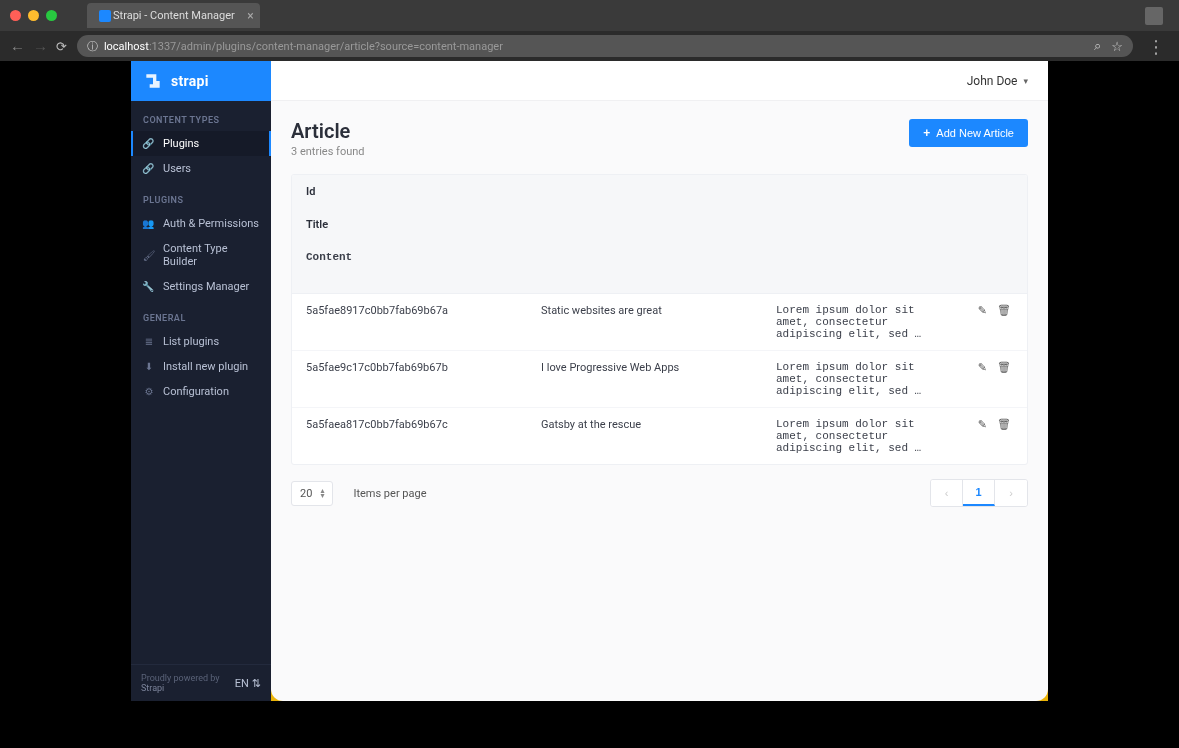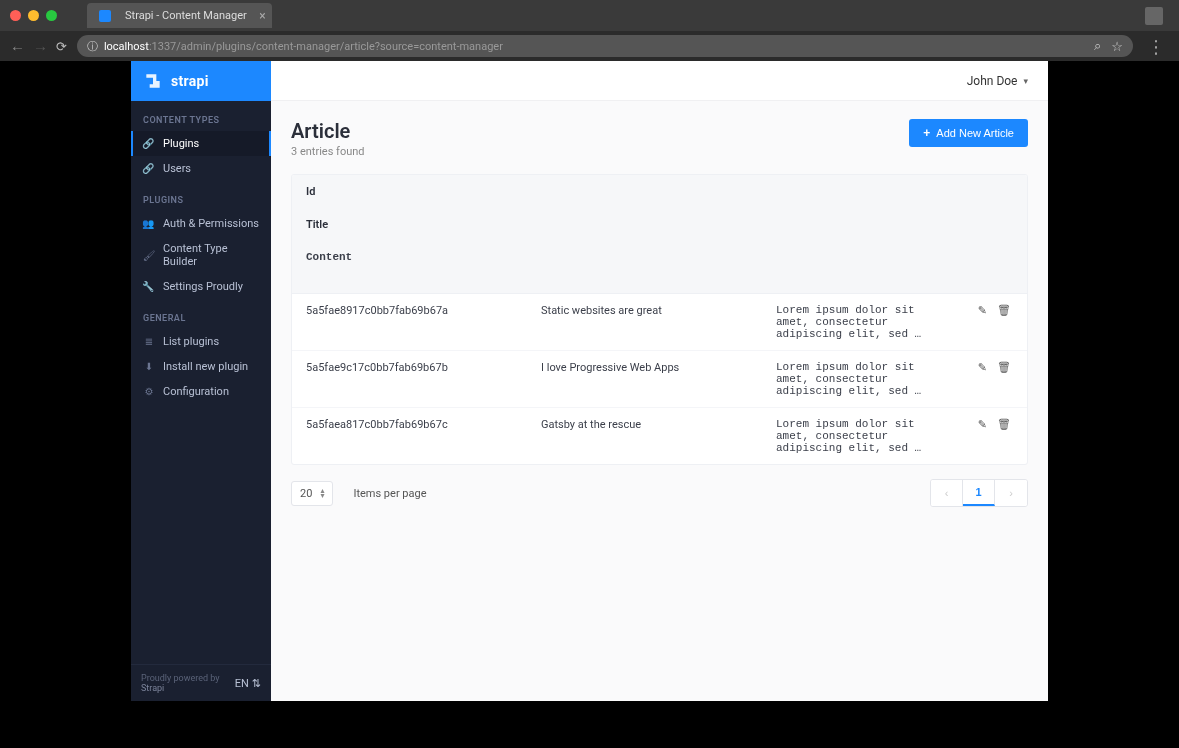--- a/index.html
+++ b/index.html
@@ -6,21 +6,21 @@
     body { font-family: -apple-system, BlinkMacSystemFont, "Segoe UI", Roboto, "Helvetica Neue", Arial, sans-serif; background: #000; width: 1179px; height: 748px; overflow: hidden; }
     
     .browser-window { width: 1179px; height: 748px; background: #000; position: relative; }
     .browser-chrome { background: #2b2b2b; height: 61px; }
     .titlebar { height: 31px; display: flex; align-items: center; padding: 0 10px; background: #3a3a3a; }
     .traffic-lights { display: flex; gap: 7px; align-items: center; }
     .traffic-light { width: 11px; height: 11px; border-radius: 50%; }
     .tl-red { background: #ff5f57; }
     .tl-yellow { background: #febc2e; }
     .tl-green { background: #28c840; }
-    .tab { margin-left: 30px; background: #555; color: #ddd; font-size: 11px; padding: 6px 25px 6px 12px; border-radius: 4px 4px 0 0; position: relative; display: flex; align-items: center; gap: 14px; }
+    .tab { margin-left: 30px; background: #555; color: #ddd; font-size: 11px; padding: 6px 25px 6px 12px; border-radius: 4px 4px 0 0; position: relative; display: flex; align-items: center; gap: 2px; }
     .tab-close { position: absolute; right: 6px; color: #aaa; font-size: 12px; }
     .tab-favicon { width: 12px; height: 12px; background: #1c88ff; border-radius: 2px; }
     .addressbar-row { height: 30px; display: flex; align-items: center; padding: 0 10px; gap: 10px; background: #2b2b2b; }
     .nav-arrows { display: flex; gap: 8px; color: #888; font-size: 15px; align-items: center; }
     .nav-arrow { cursor: pointer; }
     .reload { color: #bbb; font-size: 13px; cursor: pointer; }
     .url-bar { flex: 1; background: #555; border-radius: 12px; height: 22px; display: flex; align-items: center; padding: 0 10px; color: #ccc; font-size: 11px; gap: 6px; }
     .url-info-icon { font-size: 11px; color: #ccc; }
     .url-text { flex: 1; }
     .url-host { color: #fff; }
@@ -38,21 +38,21 @@
     .logo-text { color: #fff; font-weight: 700; font-size: 14px; letter-spacing: 0.3px; }
     .sidebar-section-title { text-transform: uppercase; font-size: 9px; color: #6b7591; letter-spacing: 0.5px; padding: 14px 12px 6px; font-weight: 600; }
     .sidebar-item { display: flex; align-items: center; gap: 8px; padding: 6px 12px; cursor: pointer; color: #b8c0d4; font-size: 11px; }
     .sidebar-item.active { background: #151a28; border-left: 2px solid #1c88ff; padding-left: 10px; color: #fff; position: relative; }
     .sidebar-item.active::after { content: ''; position: absolute; right: 0; top: 0; bottom: 0; width: 2px; background: #1c88ff; }
     .sidebar-icon { width: 12px; height: 12px; display: inline-flex; align-items: center; justify-content: center; font-size: 10px; color: #6b7591; }
     .sidebar-footer { margin-top: auto; padding: 8px 10px; font-size: 9px; color: #5a6278; display: flex; justify-content: space-between; align-items: center; border-top: 1px solid #232a3d; }
     .sidebar-footer a { color: #7a8299; text-decoration: none; }
     .lang-selector { color: #b8c0d4; font-size: 11px; cursor: pointer; display: flex; align-items: center; gap: 3px; }
     
-    .main { flex: 1; background: #fafafb; display: flex; flex-direction: column; }
+    .main { flex: 1; background: #fafafb; display: flex; flex-direction: column; border-radius: 12px; }
     .topbar { background: #fff; height: 40px; display: flex; align-items: center; justify-content: flex-end; padding: 0 20px; border-bottom: 1px solid #f0f0f2; }
     .user-menu { display: flex; align-items: center; gap: 6px; font-size: 12px; color: #333; cursor: pointer; }
     .caret-down { font-size: 9px; color: #666; }
     
     .content { padding: 18px 20px; }
     .page-header { display: flex; justify-content: space-between; align-items: flex-start; margin-bottom: 16px; }
     .page-title { font-size: 20px; font-weight: 600; color: #2b2f3a; }
     .page-subtitle { font-size: 11px; color: #888; margin-top: 2px; text-align: right; }
     .btn-primary { background: #1c88ff; color: #fff; border: none; border-radius: 3px; padding: 7px 14px; font-size: 11px; font-weight: 500; cursor: pointer; display: flex; align-items: center; gap: 6px; }
     .plus-icon { font-size: 12px; font-weight: bold; }
@@ -142,21 +142,21 @@
         <div class="sidebar-item">
           <span class="sidebar-icon">👥</span>
           <span>Auth &amp; Permissions</span>
         </div>
         <div class="sidebar-item">
           <span class="sidebar-icon">🖌</span>
           <span>Content Type Builder</span>
         </div>
         <div class="sidebar-item">
           <span class="sidebar-icon">🔧</span>
-          <span>Settings Proudly</span>
+          <span>Settings Manager</span>
         </div>
 
         <div class="sidebar-section-title">General</div>
         <div class="sidebar-item">
           <span class="sidebar-icon">≣</span>
           <span>List plugins</span>
         </div>
         <div class="sidebar-item">
           <span class="sidebar-icon">⬇</span>
           <span>Install new plugin</span>

